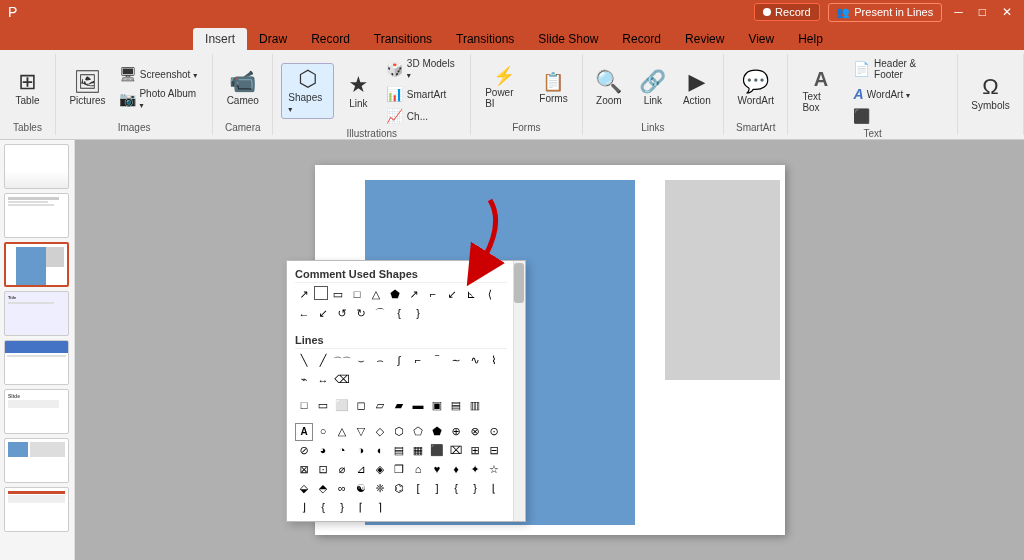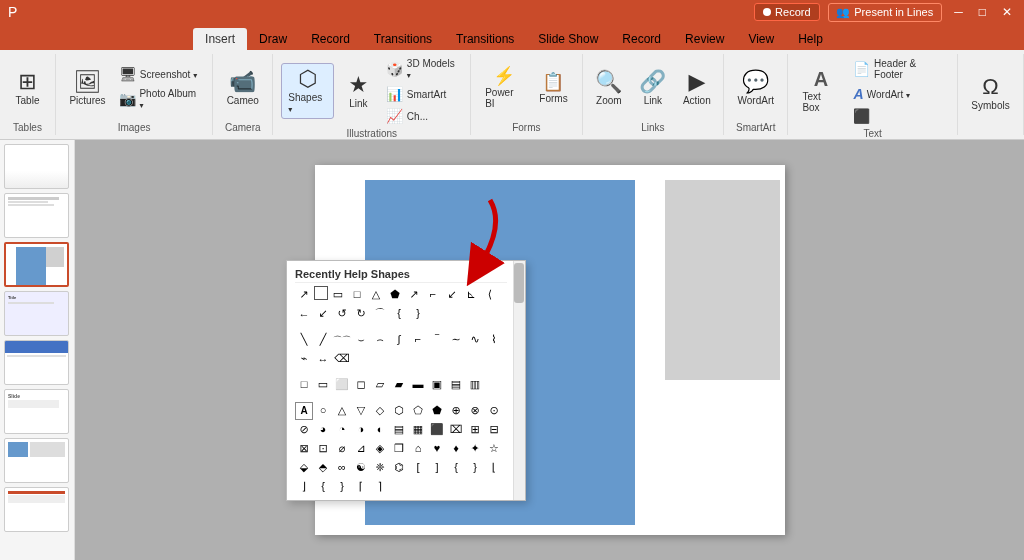--- a/index.html
+++ b/index.html
@@ -493,21 +493,21 @@
   <div class="editor-area" style="background:#b0b0b0;">
     <div class="slide-canvas">
       <div class="slide-blue-rect"></div>
       <div class="slide-gray-rect"></div>
     </div>
   </div>
 
   <div class="shapes-dropdown">
 
     <div class="shapes-section">
-      <div class="shapes-section-title">Recently Help Shapes</div>
+      <div class="shapes-section-title">Comment Used Shapes</div>
       <div class="shapes-grid">
         <div class="shape-item">↗</div>
         <div class="shape-item" style="font-size:9px; border:1px solid #555; width:14px; height:14px;"></div>
         <div class="shape-item">▭</div>
         <div class="shape-item">□</div>
         <div class="shape-item">△</div>
         <div class="shape-item">⬟</div>
         <div class="shape-item">↗</div>
         <div class="shape-item">⌐</div>
         <div class="shape-item">↙</div>
@@ -517,20 +517,21 @@
         <div class="shape-item">↙</div>
         <div class="shape-item">↺</div>
         <div class="shape-item">↻</div>
         <div class="shape-item">⌒</div>
         <div class="shape-item">{</div>
         <div class="shape-item">}</div>
       </div>
     </div>
 
     <div class="shapes-section">
+      <div class="shapes-section-title">Lines</div>
       <div class="shapes-grid">
         <div class="shape-item">╲</div>
         <div class="shape-item">╱</div>
         <div class="shape-item" style="font-size:9px;">⌒⌒</div>
         <div class="shape-item">⌣</div>
         <div class="shape-item">⌢</div>
         <div class="shape-item">∫</div>
         <div class="shape-item">⌐</div>
         <div class="shape-item">‾</div>
         <div class="shape-item">∼</div>

